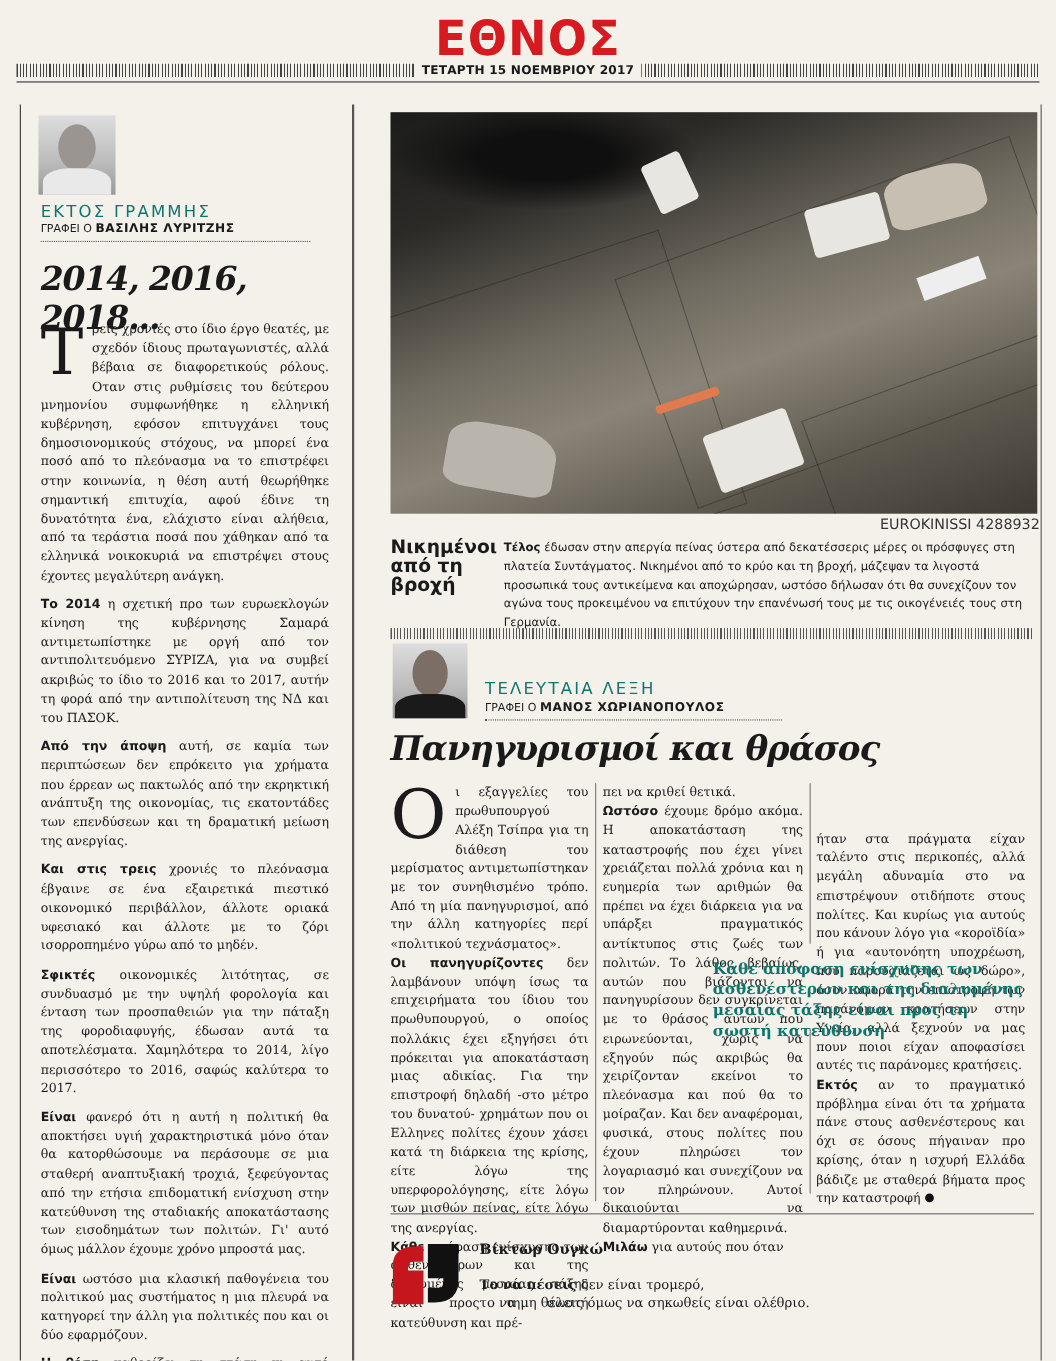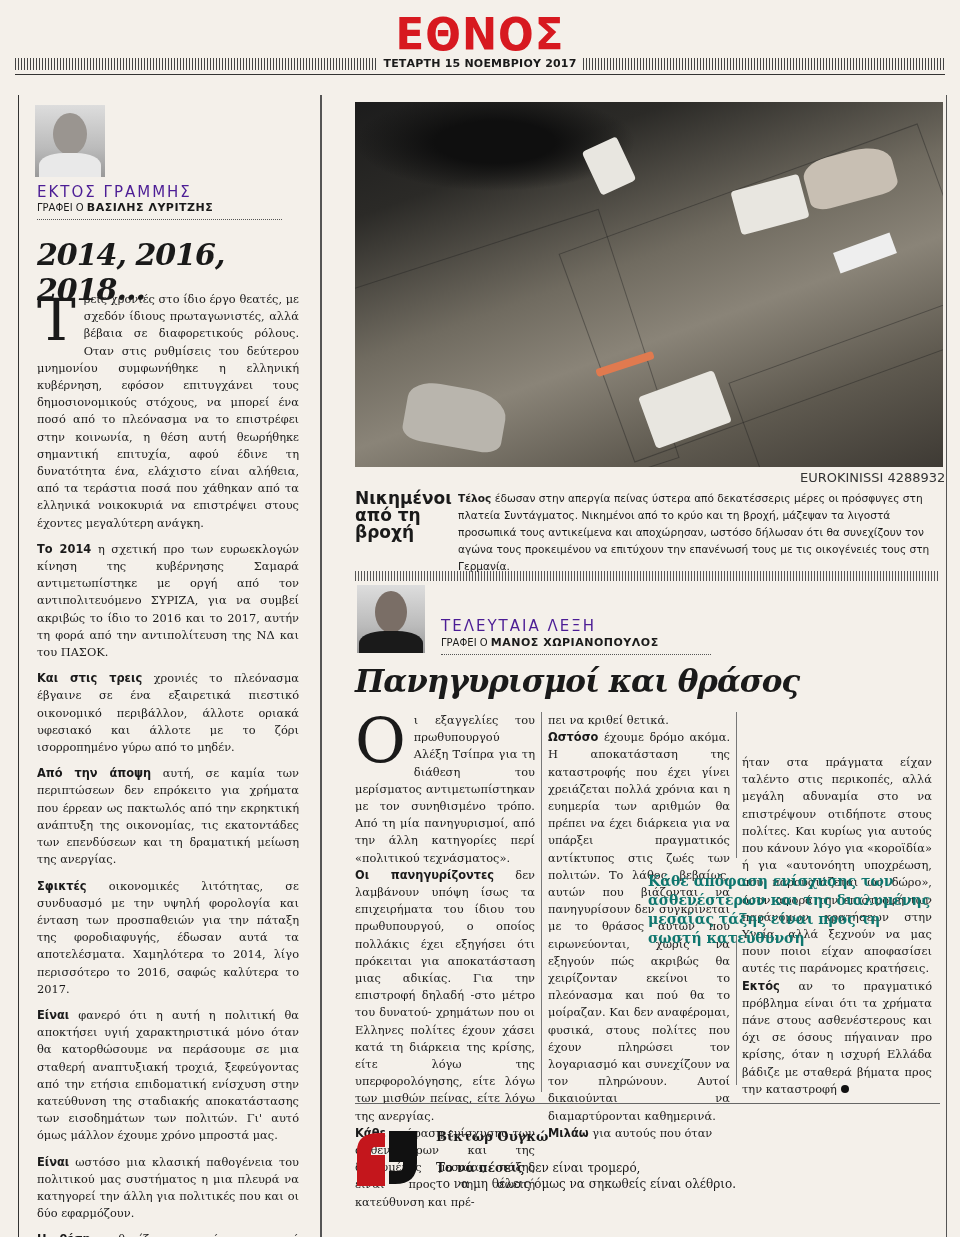--- a/index.html
+++ b/index.html
@@ -12,21 +12,21 @@
   .hatch{flex:1;height:12px;background:repeating-linear-gradient(90deg,#444 0 1px,transparent 1px 3px);}
   #date{font-family:"DejaVu Sans",sans-serif;font-size:11px;font-weight:bold;padding:0 6px;letter-spacing:0.2px;}
   #rule-top{left:15px;top:74px;width:930px;height:1px;background:#333;}
   
   #left-col{left:18px;top:95px;width:290px;height:1142px;border-left:1px solid #333;}
   #vrule-mid{left:320px;top:95px;width:2px;height:1142px;background:#555;}
   #vrule-right{left:946px;top:95px;width:1px;height:1142px;background:#555;}
   .portrait{background:linear-gradient(180deg,#ddd 0%,#bbb 60%,#999 100%);position:relative;overflow:hidden;}
   .portrait .head{position:absolute;border-radius:50%;background:#888;}
   .portrait .body{position:absolute;border-radius:40% 40% 0 0;}
-  .kicker{font-family:"DejaVu Sans",sans-serif;color:#4c1d95;font-size:15px;letter-spacing:2px;}
+  .kicker{font-family:"DejaVu Sans",sans-serif;color:#0f766e;font-size:15px;letter-spacing:2px;}
   .byline{font-family:"DejaVu Sans",sans-serif;font-size:10px;}
   .byline b{font-size:11px;letter-spacing:0.5px;}
   .dotrule{height:0;border-top:1px dotted #555;}
   .headline{font-family:"DejaVu Serif",serif;font-weight:bold;font-style:italic;font-size:30px;letter-spacing:-1px;}
   .body-text{font-size:11.4px;line-height:17.2px;text-align:justify;}
   .body-text p{margin:0 0 9px 0;}
   .body-text b{font-family:"DejaVu Sans",sans-serif;}
   .dropcap{float:left;font-size:58px;line-height:50px;padding:4px 8px 0 0;font-family:"DejaVu Serif",serif;}
   .dropcap-o{float:left;font-size:62px;line-height:54px;padding:2px 8px 0 0;font-family:"DejaVu Serif",serif;}
   .endmark{display:inline-block;width:8px;height:8px;border-radius:50%;background:#111;margin-left:4px;}
@@ -77,22 +77,22 @@
   <div class="kicker abs" style="left:18px;top:88px;">ΕΚΤΟΣ ΓΡΑΜΜΗΣ</div>
   <div class="byline abs" style="left:18px;top:106px;">
     <span>ΓΡΑΦΕΙ Ο</span>
     <b>ΒΑΣΙΛΗΣ ΛΥΡΙΤΖΗΣ</b>
   </div>
   <div class="dotrule abs" style="left:18px;top:124px;width:245px;"></div>
   <div class="headline abs" style="left:18px;top:142px;">2014, 2016, 2018...</div>
   <div id="left-body" class="body-text abs" style="left:18px;top:196px;width:262px;">
       <p><span class="dropcap">Τ</span><span>ρεις χρονιές στο ίδιο έργο θεατές, με σχεδόν ίδιους πρωταγωνιστές, αλλά βέβαια σε διαφορετικούς ρόλους. Οταν στις ρυθμίσεις του δεύτερου μνημονίου συμφωνήθηκε η ελληνική κυβέρνηση, εφόσον επιτυγχάνει τους δημοσιονομικούς στόχους, να μπορεί ένα ποσό από το πλεόνασμα να το επιστρέφει στην κοινωνία, η θέση αυτή θεωρήθηκε σημαντική επιτυχία, αφού έδινε τη δυνατότητα ένα, ελάχιστο είναι αλήθεια, από τα τεράστια ποσά που χάθηκαν από τα ελληνικά νοικοκυριά να επιστρέψει στους έχοντες μεγαλύτερη ανάγκη.</span></p>
       <p><b>Το 2014</b><span> η σχετική προ των ευρωεκλογών κίνηση της κυβέρνησης Σαμαρά αντιμετωπίστηκε με οργή από τον αντιπολιτευόμενο ΣΥΡΙΖΑ, για να συμβεί ακριβώς το ίδιο το 2016 και το 2017, αυτήν τη φορά από την αντιπολίτευση της ΝΔ και του ΠΑΣΟΚ.</span></p>
+      <p><b>Από την άποψη</b><span> αυτή, σε καμία των περιπτώσεων δεν επρόκειτο για χρήματα που έρρεαν ως πακτωλός από την εκρηκτική ανάπτυξη της οικονομίας, τις εκατοντάδες των επενδύσεων και τη δραματική μείωση της ανεργίας.</span></p>
       <p><b>Και στις τρεις</b><span> χρονιές το πλεόνασμα έβγαινε σε ένα εξαιρετικά πιεστικό οικονομικό περιβάλλον, άλλοτε οριακά υφεσιακό και άλλοτε με το ζόρι ισορροπημένο γύρω από το μηδέν.</span></p>
-      <p><b>Από την άποψη</b><span> αυτή, σε καμία των περιπτώσεων δεν επρόκειτο για χρήματα που έρρεαν ως πακτωλός από την εκρηκτική ανάπτυξη της οικονομίας, τις εκατοντάδες των επενδύσεων και τη δραματική μείωση της ανεργίας.</span></p>
       <p><b>Σφικτές</b><span> οικονομικές λιτότητας, σε συνδυασμό με την υψηλή φορολογία και ένταση των προσπαθειών για την πάταξη της φοροδιαφυγής, έδωσαν αυτά τα αποτελέσματα. Χαμηλότερα το 2014, λίγο περισσότερο το 2016, σαφώς καλύτερα το 2017.</span></p>
       <p><b>Είναι</b><span> φανερό ότι η αυτή η πολιτική θα αποκτήσει υγιή χαρακτηριστικά μόνο όταν θα κατορθώσουμε να περάσουμε σε μια σταθερή αναπτυξιακή τροχιά, ξεφεύγοντας από την ετήσια επιδοματική ενίσχυση στην κατεύθυνση της σταδιακής αποκατάστασης των εισοδημάτων των πολιτών. Γι' αυτό όμως μάλλον έχουμε χρόνο μπροστά μας.</span></p>
       <p><b>Είναι</b><span> ωστόσο μια κλασική παθογένεια του πολιτικού μας συστήματος η μια πλευρά να κατηγορεί την άλλη για πολιτικές που και οι δύο εφαρμόζουν.</span></p>
       <p><b>Η θέση</b><span> καθορίζει τη στάση κι αυτό εμποδίζει τον ουσιαστικό διάλογο και τον προβληματισμό για αυτή καθαυτή την ουσία της πολιτικής.</span></p>
     </div>
 </div>
 
 <div id="photo" class="abs">
   <div class="slab" style="left:-30px;top:150px;width:320px;height:260px;transform:rotate(-18deg);"></div>
   <div class="slab" style="left:230px;top:80px;width:380px;height:220px;transform:rotate(-20deg);"></div>

